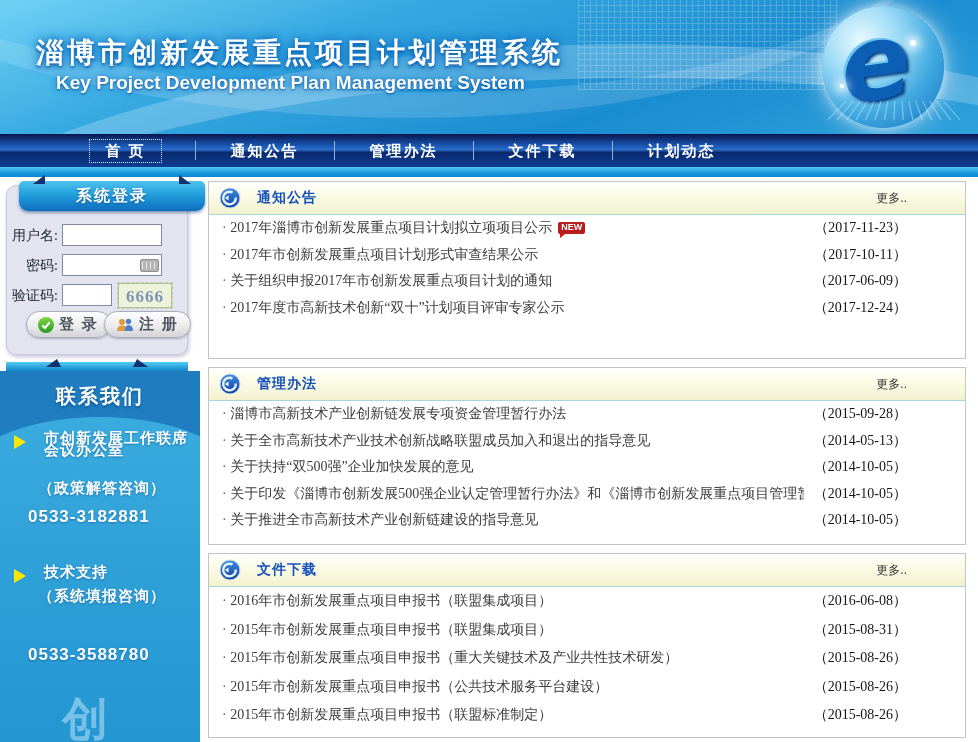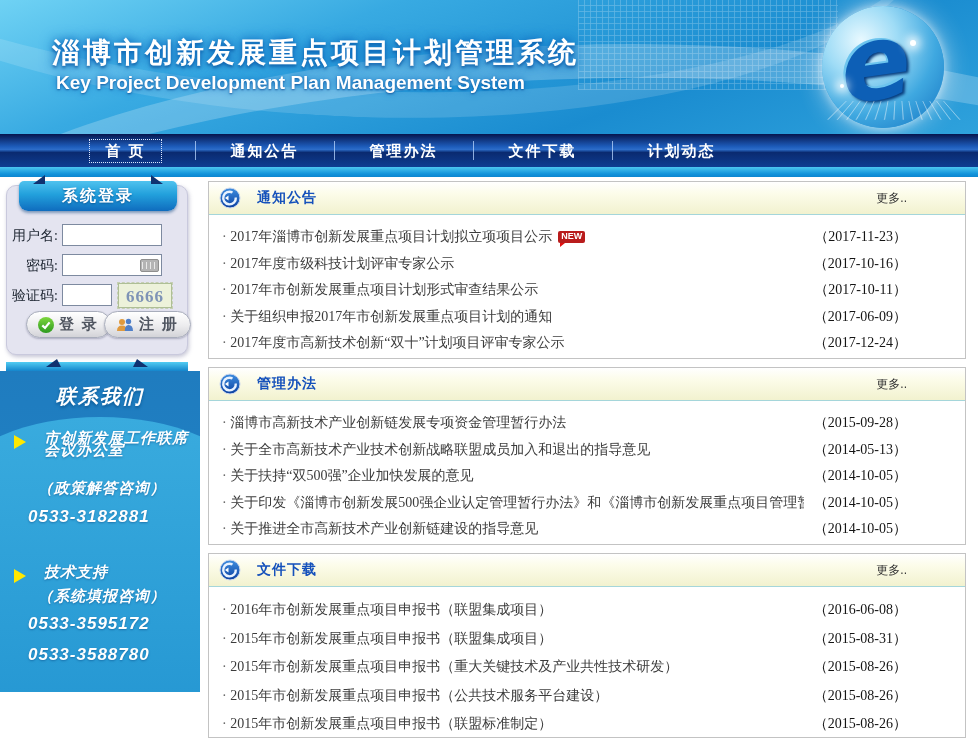--- a/index.html
+++ b/index.html
@@ -10,21 +10,21 @@
   
   .banner{left:0;top:0;width:978px;height:134px;overflow:hidden;
     background:linear-gradient(160deg,#6fd2f4 0%,#38aae2 30%,#1a8cd0 68%,#2fa2dc 100%);}
   .banner .swoosh1{position:absolute;left:-180px;bottom:-465px;width:1500px;height:520px;
     border-radius:50%;border-top:34px solid rgba(255,255,255,0.22);transform:rotate(-2deg);}
   .banner .swoosh2{position:absolute;left:-260px;top:-340px;width:1200px;height:430px;
     border-radius:50%;border-bottom:26px solid rgba(255,255,255,0.14);transform:rotate(3deg);}
   .banner .dots{position:absolute;right:140px;top:0;width:260px;height:90px;opacity:.25;
     background:repeating-linear-gradient(90deg,rgba(255,255,255,.8) 0 1px,transparent 1px 6px),
                repeating-linear-gradient(0deg,rgba(255,255,255,.8) 0 1px,transparent 1px 6px);}
-  .banner-title{position:absolute;left:52px;top:34px;font-size:28px;font-weight:bold;color:#fff;
+  .banner-title{position:absolute;left:36px;top:34px;font-size:28px;font-weight:bold;color:#fff;
     letter-spacing:3px;text-shadow:0 0 8px #0d6cc0,0 0 14px #1579c8,0 2px 3px rgba(3,52,120,.7);}
   .banner-sub{position:absolute;left:56px;top:72px;font-size:19px;font-weight:bold;color:#fff;
     text-shadow:0 0 7px #0d6cc0,0 1px 2px rgba(3,52,120,.7);}
   .elogo{position:absolute;left:822px;top:6px;width:122px;height:122px;border-radius:50%;
     background:radial-gradient(circle at 32% 28%,#e8f9ff 0%,#9fdcf6 30%,#3fa8e0 62%,#1070c0 100%);
     box-shadow:0 0 26px rgba(255,255,255,.65),0 0 8px rgba(255,255,255,.5);}
   .elogo .eletter{position:absolute;left:18px;top:-4px;font-size:104px;font-weight:bold;
     font-style:italic;color:#0d5fb6;transform:rotate(-8deg);
     text-shadow:-2px -2px 0 #6cc4ee,2px 2px 3px #053a7c;
     font-family:"DejaVu Sans",sans-serif;}
@@ -43,21 +43,21 @@
     background:rgba(185,215,255,.75);}
   .nav-item.active .home-box{display:inline-block;border:1px dotted #d9e6ff;line-height:22px;
     padding:0 15px;margin-top:4px;}
   .strip{left:0;top:167px;width:978px;height:10px;
     background:linear-gradient(180deg,#4cc6f0 0%,#1193da 70%,#0d86d0 100%);}
 
   
   .login-panel{left:6px;top:185px;width:182px;height:170px;background:#e4e4f0;
     border:1px solid #c9c9dd;border-radius:10px;box-shadow:1px 2px 4px rgba(110,110,150,.4);
     box-sizing:border-box;}
-  .ribbon{left:19px;top:181px;width:158px;height:30px;border-radius:5px 5px 9px 9px;
+  .ribbon{left:19px;top:181px;width:186px;height:30px;border-radius:5px 5px 9px 9px;
     background:linear-gradient(180deg,#4fc2ee 0%,#22a0dc 45%,#0f6cbe 100%);
     text-align:center;line-height:30px;color:#fff;font-weight:bold;font-size:16px;
     letter-spacing:2px;text-shadow:0 1px 2px #085a9a;box-shadow:0 2px 3px rgba(0,60,120,.45);}
   .ribbon .foldL,.ribbon .foldR{position:absolute;top:-6px;width:0;height:0;
     border-bottom:9px solid #103270;}
   .ribbon .foldL{left:14px;border-left:12px solid transparent;}
   .ribbon .foldR{right:14px;border-right:12px solid transparent;}
   .f-row{position:absolute;left:0;width:182px;height:24px;font-size:14px;
     font-family:"Liberation Serif","DejaVu Serif",serif;color:#1c2430;}
   .f-label{display:inline-block;width:58px;text-align:right;line-height:24px;}
@@ -78,22 +78,22 @@
     padding:7px 11px;font-size:15px;font-weight:bold;color:#4f5560;cursor:pointer;
     font-family:"Liberation Serif",serif;box-sizing:border-box;letter-spacing:2px;}
 
   
   .contact-sliver{left:6px;top:362px;width:182px;height:9px;
     background:linear-gradient(180deg,#52ccf2,#1486cc);}
   .contact-sliver .foldL,.contact-sliver .foldR{position:absolute;top:-3px;width:0;height:0;
     border-bottom:8px solid #103270;}
   .contact-sliver .foldL{left:40px;border-left:11px solid transparent;border-right:4px solid transparent;}
   .contact-sliver .foldR{right:40px;border-right:11px solid transparent;border-left:4px solid transparent;}
-  .contact{left:0;top:371px;width:200px;height:321px;overflow:hidden;
-    background:linear-gradient(180deg,#1f7cbf 0%,#1f86c9 100%);font-style:italic;}
+  .contact{left:0;top:371px;width:200px;height:371px;overflow:hidden;
+    background:linear-gradient(180deg,#1f7cbf 0%,#1f86c9 100%);}
   .contact .arc{position:absolute;left:-38px;top:46px;width:276px;height:700px;
     border-radius:138px 138px 0 0 / 62px 62px 0 0;
     background:linear-gradient(180deg,#39abde 0%,#2496d2 45%,#1f8ccd 100%);}
   .contact-title{position:absolute;left:0;top:12px;width:200px;text-align:center;color:#fff;
     font-size:20px;font-weight:bold;letter-spacing:2px;text-shadow:0 2px 3px #0c5a96;}
   .tri{position:absolute;width:0;height:0;border-top:7px solid transparent;
     border-bottom:7px solid transparent;border-left:12px solid #ffe800;}
   .c-line{position:absolute;color:#fff;font-weight:bold;font-size:15px;letter-spacing:1px;
     text-shadow:0 1px 2px rgba(8,70,130,.5);}
   .c-phone{position:absolute;color:#fff;font-weight:bold;font-size:17px;letter-spacing:1px;
@@ -105,21 +105,21 @@
   .panel{position:absolute;left:208px;width:758px;background:#fff;border:1px solid #c3c3c3;
     box-sizing:border-box;}
   .p1{top:181px;height:178px;}
   .p2{top:367px;height:178px;}
   .p3{top:553px;height:185px;}
   .phead{height:32px;display:flex;align-items:center;border-bottom:1px solid #a5d6da;
     background:linear-gradient(180deg,#ffffff 0%,#fcfcea 35%,#f2f2cf 100%);}
   .picon{margin-left:10px;width:22px;height:22px;}
   .ptitle{margin-left:16px;font-size:14px;font-weight:bold;color:#1551bb;letter-spacing:1px;}
   .more{margin-left:auto;margin-right:58px;font-size:12px;color:#333;cursor:pointer;}
-  .plist{padding-top:9px;}
+  .plist{}
   .row{display:flex;align-items:center;height:26.5px;padding:0 58px 0 13px;cursor:pointer;
     font-family:"Liberation Serif","DejaVu Serif",serif;font-size:14px;color:#3c3c3c;}
   .p3 .row{height:28.5px;}
   .row .txt{white-space:nowrap;overflow:hidden;}
   .row .txt::before{content:"· ";color:#666;}
   .badge{position:relative;margin-left:6px;background:#b91c1c;color:#fff;font-size:9px;
     font-weight:bold;padding:1px 3px 2px;border-radius:2px;line-height:9px;
     font-family:"Liberation Sans",sans-serif;}
   .badge::after{content:"";position:absolute;left:2px;bottom:-4px;width:0;height:0;
     border-top:4px solid #e01010;border-right:5px solid transparent;}
@@ -217,21 +217,20 @@
 
   <span class="tri" style="left:14px;top:64px;"></span>
   <div class="c-line" style="left:44px;top:58px;">市创新发展工作联席</div>
   <div class="c-line" style="left:44px;top:70px;">会议办公室</div>
   <div class="c-line" style="left:38px;top:108px;">（政策解答咨询）</div>
   <div class="c-phone" style="left:28px;top:136px;">0533-3182881</div>
 
   <span class="tri" style="left:14px;top:198px;"></span>
   <div class="c-line" style="left:44px;top:192px;">技术支持</div>
   <div class="c-line" style="left:38px;top:216px;">（系统填报咨询）</div>
-  <div class="c-phone" style="left:28px;top:243px;">0533-3595172</div>
   <div class="c-phone" style="left:28px;top:274px;">0533-3588780</div>
 
   <div class="watermark">创</div>
 </div>
 
 <svg width="0" height="0" style="position:absolute">
   <defs>
     <linearGradient id="gBlue" x1="0" y1="0" x2="0" y2="1">
       <stop offset="0" stop-color="#3f8fe0"></stop>
         <stop offset="1" stop-color="#0a3fa0"></stop>
@@ -249,24 +248,20 @@
     <span class="ptitle">通知公告</span>
     <span class="more">更多..</span>
   </div>
   <div class="plist">
     <div class="row">
       <span class="txt">2017年淄博市创新发展重点项目计划拟立项项目公示</span>
       <span class="badge">NEW</span>
       <span class="date">（2017-11-23）</span>
     </div>
     <div class="row">
-      <span class="txt">2017年度市级科技计划评审专家公示</span>
-      <span class="date">（2017-10-16）</span>
-    </div>
-    <div class="row">
       <span class="txt">2017年市创新发展重点项目计划形式审查结果公示</span>
       <span class="date">（2017-10-11）</span>
     </div>
     <div class="row">
       <span class="txt">关于组织申报2017年市创新发展重点项目计划的通知</span>
       <span class="date">（2017-06-09）</span>
     </div>
     <div class="row">
       <span class="txt">2017年度市高新技术创新“双十”计划项目评审专家公示</span>
       <span class="date">（2017-12-24）</span>

